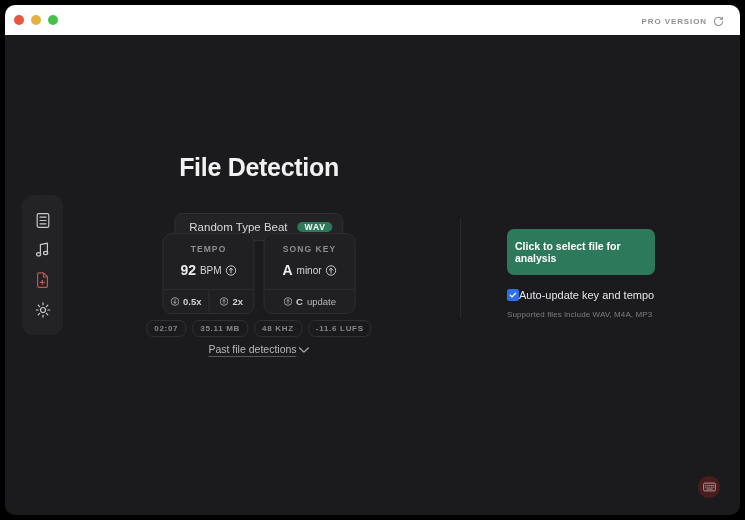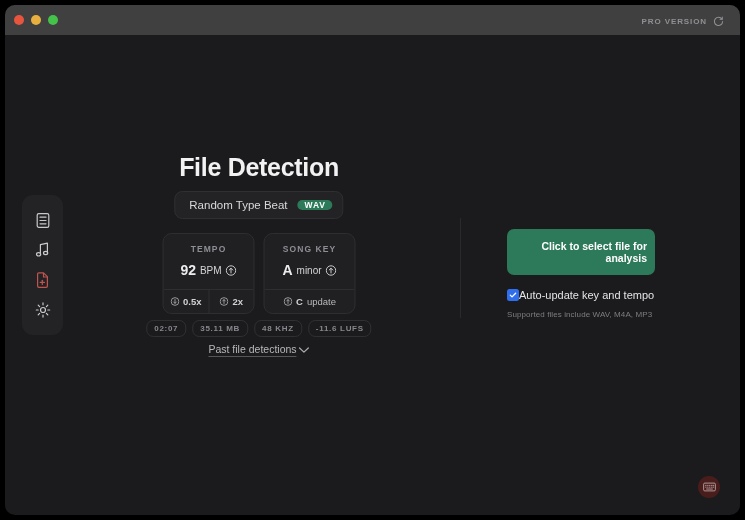--- a/index.html
+++ b/index.html
@@ -15,21 +15,21 @@
     width: 735px; height: 510px;
     background: #1b1b1d;
     border-radius: 10px;
     overflow: hidden;
   }
 
   
   #titlebar {
     position: absolute; left: 0; top: 0;
     width: 100%; height: 30px;
-    background: #404040;
+    background: #ffffff;
   }
   .traffic-lights {
     position: absolute; left: 9px; top: 10px;
     display: flex; gap: 7px;
   }
   .tl { width: 10px; height: 10px; border-radius: 50%; display:block; }
   .tl-red    { background: #e8553f; }
   .tl-yellow { background: #e8b13f; }
   .tl-green  { background: #45c24a; }
 
@@ -70,21 +70,21 @@
   #page-title {
     position: absolute; left: 0; top: 118px; width: 100%;
     text-align: center;
     font-size: 25px; font-weight: 700;
     color: #f2f2f3; letter-spacing: -0.3px;
   }
 
   
   #file-pill {
     position: absolute; left: 50%; transform: translateX(-50%);
-    top: 156px;
+    top: 178px;
     display: inline-flex; align-items: center; gap: 10px;
     background: #232326;
     border: 1px solid #303034;
     border-radius: 8px;
     padding: 7px 10px 7px 14px;
   }
   #file-name { font-size: 11.5px; color: #d8d8da; }
   #file-format {
     background: #2d7a5a; color: #ffffff;
     font-size: 8.5px; font-weight: 700; letter-spacing: 0.8px;
@@ -178,21 +178,21 @@
     left: 502px; top: 224px;
     width: 200px;
   }
   #select-file-btn {
     display: block; width: 148px;
     background: #2d7a5a; color: #ffffff;
     border: none; border-radius: 7px;
     padding: 11px 8px;
     font-family: "Liberation Sans", sans-serif;
     font-size: 10.5px; font-weight: 700;
-    text-align: right; cursor: pointer;
+    text-align: left; cursor: pointer;
   }
   #autoupdate-row {
     display: flex; align-items: center; 
     margin-top: 14px;
   }
   .checkbox {
     width: 12px; height: 12px; border-radius: 2.5px;
     background: #2f6fed;
     display: flex; align-items: center; justify-content: center;
     cursor: pointer; flex: none;

